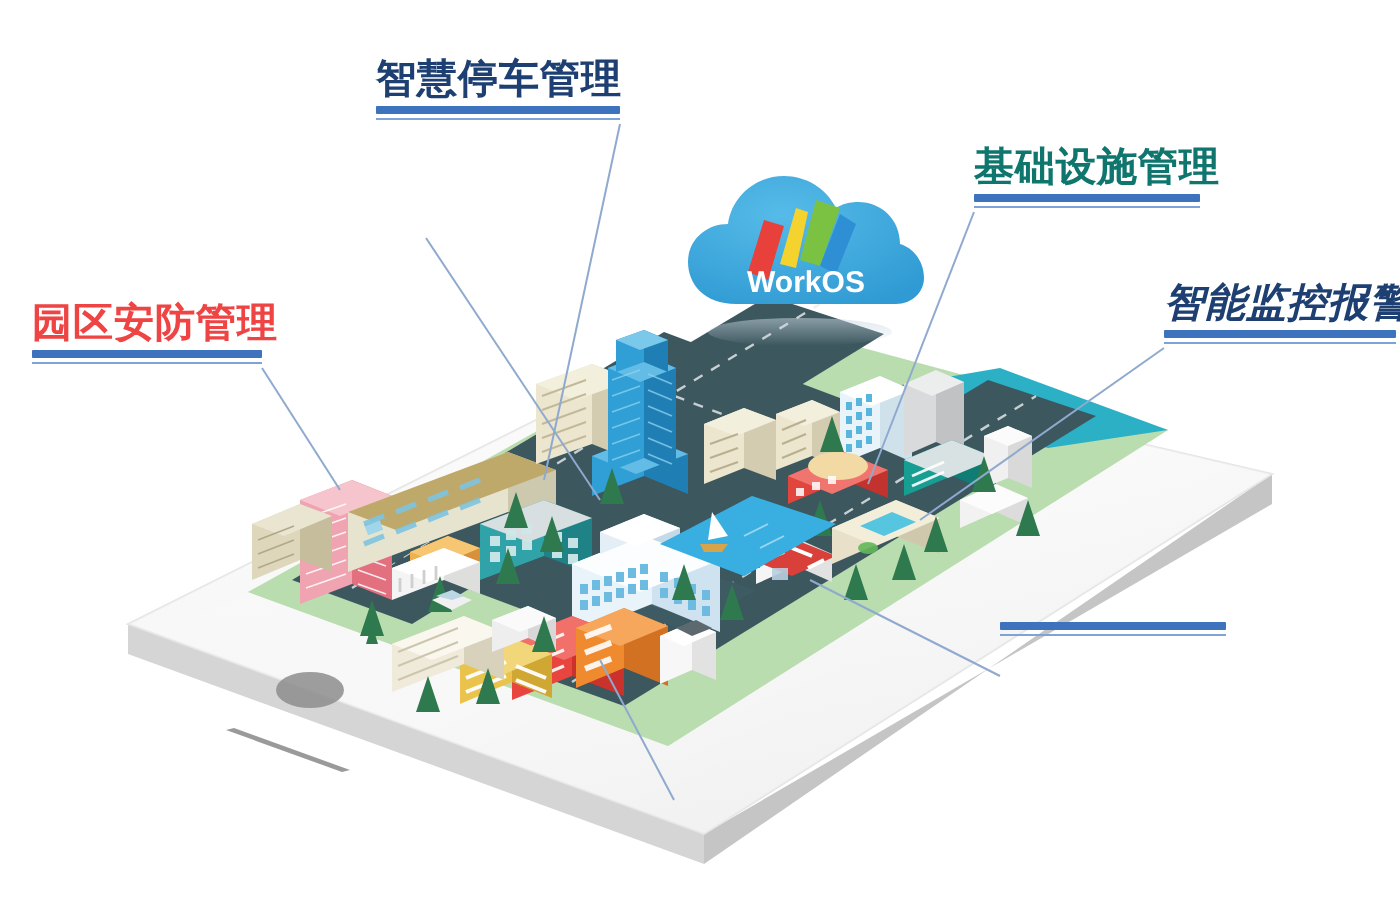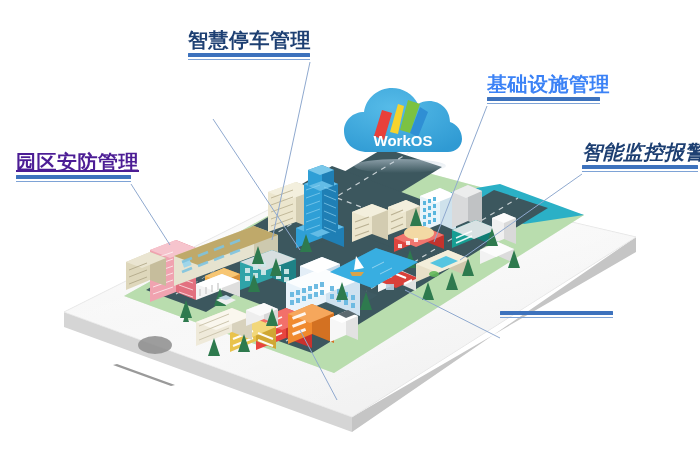--- a/index.html
+++ b/index.html
@@ -532,26 +532,26 @@
       </g>
   </svg>
 
   <div class="layer" id="labels">
       <div class="label" style="left: 188px; top: 30px;">
         <span class="txt" style="color: rgb(29, 63, 114);">智慧停车管理</span>
         <span class="bar" style="width: 122px; background: rgb(61, 114, 189);"></span>
         <span class="bar2" style="width: 122px; background: rgb(126, 163, 214);"></span>
       </div>
       <div class="label" style="left: 16px; top: 152px;">
-        <span class="txt" style="color: #4c1d95; text-decoration: underline;">园区安防管理</span>
+        <span class="txt" style="color: #ef4444;">园区安防管理</span>
         <span class="bar" style="width: 115px; background: rgb(61, 114, 189);"></span>
         <span class="bar2" style="width: 115px; background: rgb(126, 163, 214);"></span>
       </div>
       <div class="label" style="left: 487px; top: 74px;">
-        <span class="txt" style="color: #3b82f6;">基础设施管理</span>
+        <span class="txt" style="color: #0f766e;">基础设施管理</span>
         <span class="bar" style="width: 113px; background: rgb(61, 114, 189);"></span>
         <span class="bar2" style="width: 113px; background: rgb(126, 163, 214);"></span>
       </div>
       <div class="label" style="left: 582px; top: 142px;">
         <span class="txt" style="color: rgb(29, 63, 114); font-style: italic;">智能监控报警</span>
         <span class="bar" style="width: 116px; background: rgb(61, 114, 189);"></span>
         <span class="bar2" style="width: 116px; background: rgb(126, 163, 214);"></span>
       </div>
       <div class="label" style="left: 500px; top: 308px;">
         <span class="bar" style="width: 113px; background: rgb(61, 114, 189);"></span>

